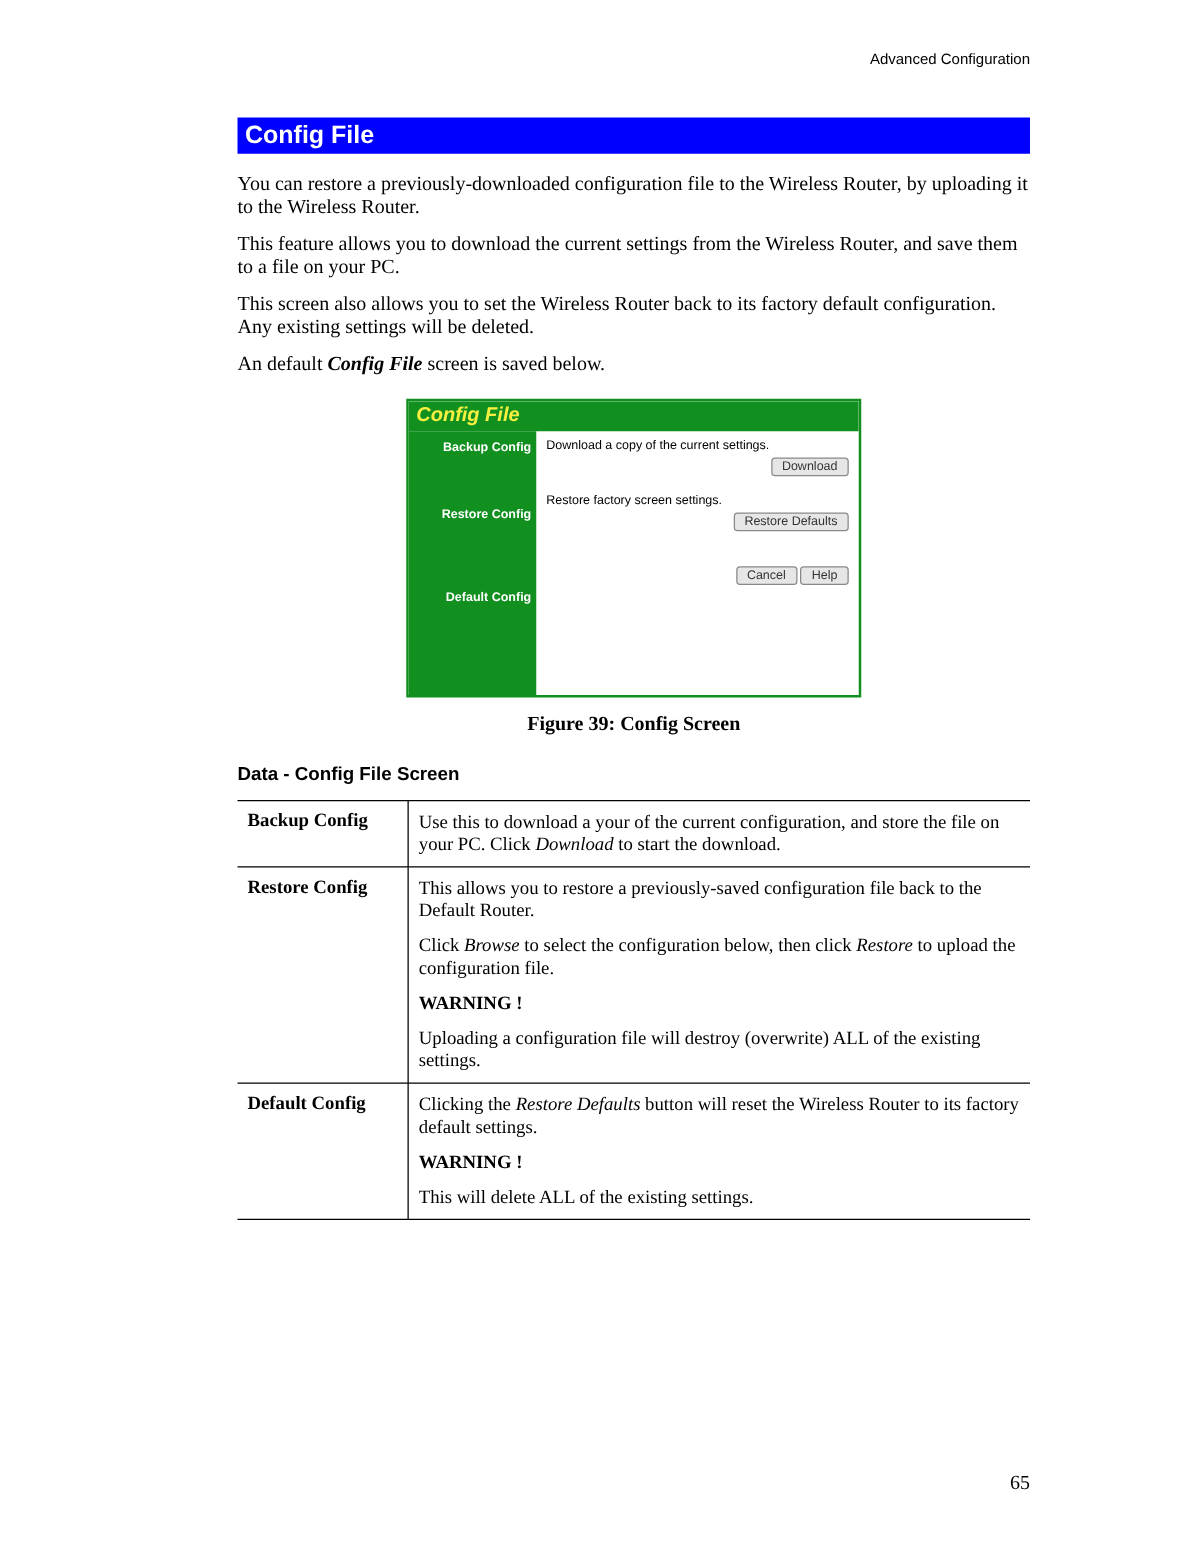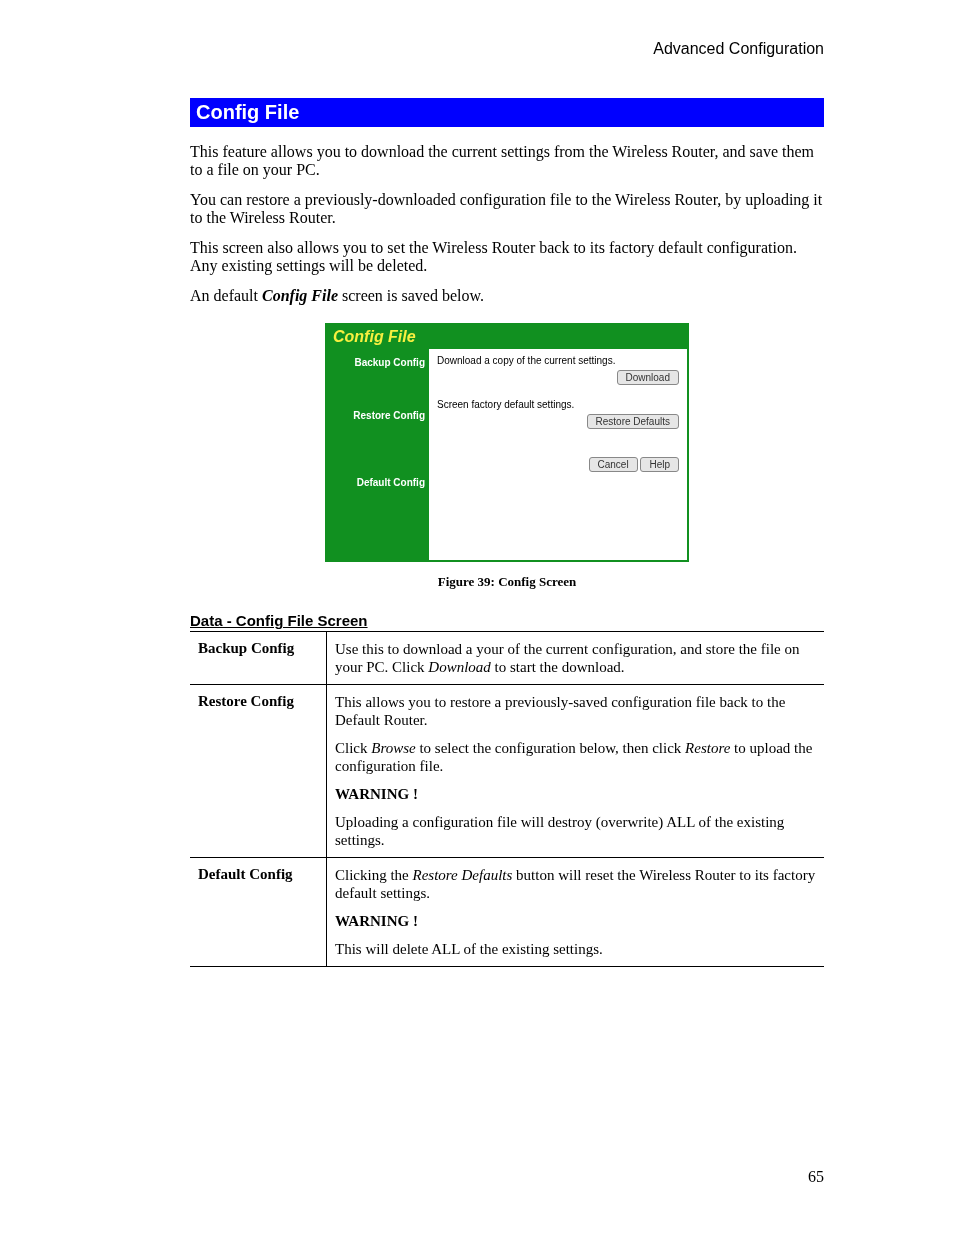--- a/index.html
+++ b/index.html
@@ -13,21 +13,21 @@
   .page {
     padding: 40px 130px 40px 190px;
     box-sizing: border-box;
     width: 954px;
     min-height: 1235px;
     position: relative;
   }
   .top-right {
     text-align: right;
     font-family: Arial, Helvetica, sans-serif;
-    font-size: 16px;
+    font-size: 12px;
     margin-bottom: 40px;
   }
   .section-header {
     background: #0000ff;
     color: #fff;
     font-family: Arial, Helvetica, sans-serif;
     font-weight: bold;
     font-size: 20px;
     padding: 3px 6px;
     margin-bottom: 16px;
@@ -98,29 +98,28 @@
     height: 14px;
     width: 180px;
     display: inline-block;
     vertical-align: middle;
     background: #fff;
     margin-top: 4px;
   }
   .fig-caption {
     text-align: center;
     font-weight: bold;
-    font-size: 13px;
+    font-size: 16px;
     margin: 8px 0 22px 0;
   }
   .subheading {
     font-family: Arial, Helvetica, sans-serif;
     font-weight: bold;
     font-size: 15px;
-    margin: 16px 0 2px 0;
-    text-decoration: underline;
+    margin: 16px 0 12px 0;
   }
   table.data {
     width: 100%;
     border-collapse: collapse;
     font-size: 15px;
   }
   table.data td {
     border-top: 1px solid #000;
     border-bottom: 1px solid #000;
     padding: 8px 8px;
@@ -131,56 +130,56 @@
     font-weight: bold;
     width: 120px;
   }
   table.data td.v p {
     margin: 0 0 10px 0;
     line-height: 18px;
   }
   table.data td.v p:last-child { margin-bottom: 0; }
   .page-number {
     position: absolute;
-    bottom: 49px;
+    bottom: 39px;
     right: 130px;
     font-size: 16px;
   }
 </style>
 </head>
 <body>
 
 <div class="page">
   <div class="top-right">Advanced Configuration</div>
 
   <div class="section-header">Config File</div>
 
+  <p class="body">You can restore a previously-downloaded configuration file to the Wireless Router, by uploading it to the Wireless Router.</p>
   <p class="body">This feature allows you to download the current settings from the Wireless Router, and save them to a file on your PC.</p>
-  <p class="body">You can restore a previously-downloaded configuration file to the Wireless Router, by uploading it to the Wireless Router.</p>
   <p class="body">This screen also allows you to set the Wireless Router back to its factory default configuration. Any existing settings will be deleted.</p>
   <p class="body">
     <span>An default </span><i><b>Config File</b></i><span> screen is saved below.</span>
   </p>
 
   <div class="screenshot-wrap">
     <div class="screenshot">
       <div class="ss-header">Config File</div>
       <div class="ss-body">
         <div class="ss-left">
           <div class="row gap1">Backup Config</div>
           <div class="row gap2">Restore Config</div>
           <div class="row">Default Config</div>
         </div>
         <div class="ss-right">
           <div class="group">
             <div>Download a copy of the current settings.</div>
             <div class="btn-row"><span class="btn">Download</span></div>
           </div>
           <div class="group">
-            <div>Screen factory default settings.</div>
+            <div>Restore factory screen settings.</div>
             <div class="btn-row"><span class="btn">Restore Defaults</span></div>
           </div>
           <div class="btn-row" style="margin-top:28px;">
             <span class="btn">Cancel</span>
             <span class="btn">Help</span>
           </div>
         </div>
       </div>
     </div>
   </div>

